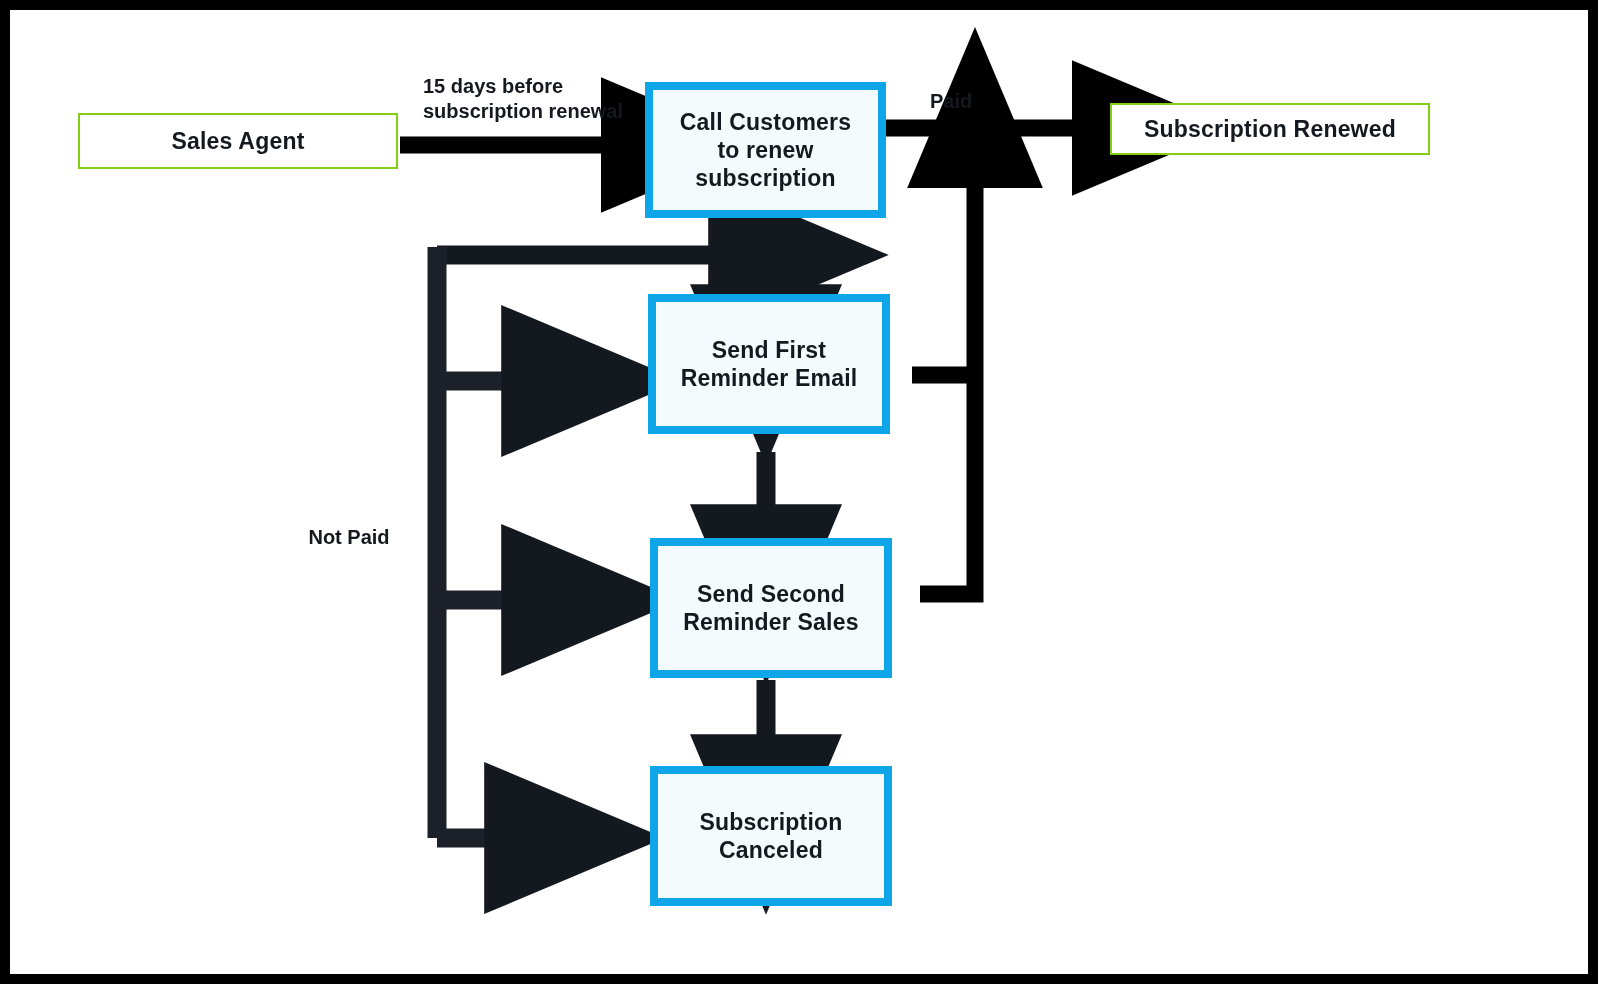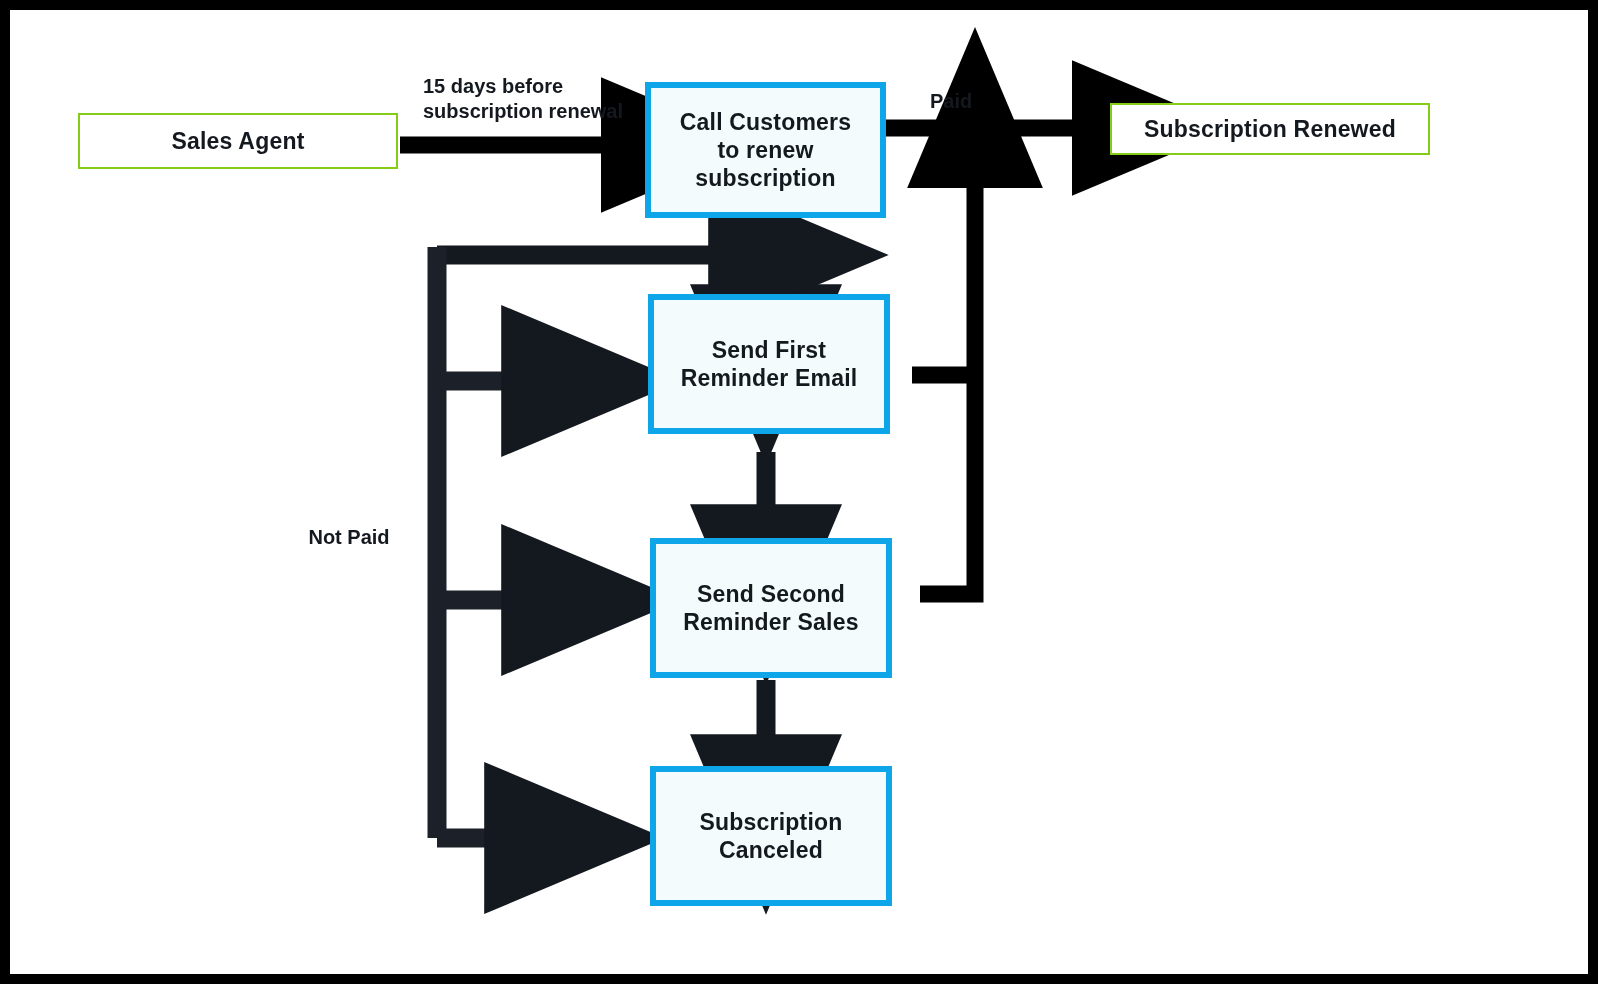--- a/index.html
+++ b/index.html
@@ -46,21 +46,21 @@
     white-space: pre-line;
   }
   .node-black {
     background: #ffffff;
     border: 2px solid #84cc16;
     font-size: 23px;
     letter-spacing: 0.2px;
   }
   .node-blue {
     background: #f4fbfc;
-    border: 6px solid #0ea5e9;
+    border: 8px solid #0ea5e9;
     font-size: 23px;
     letter-spacing: 0.2px;
   }
   .edge-label {
     position: absolute;
     font-weight: bold;
     color: #14181f;
     font-size: 20px;
     line-height: 1.25;
     white-space: pre-line;

